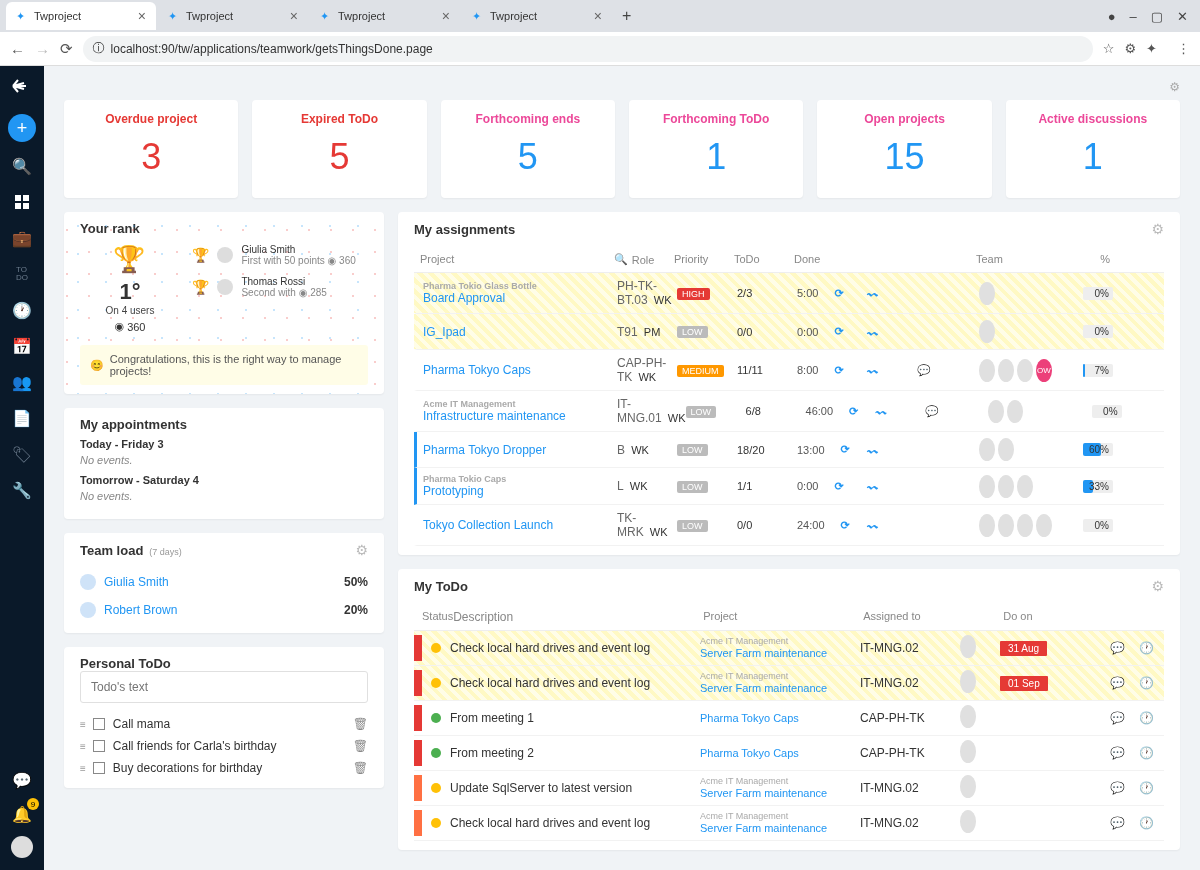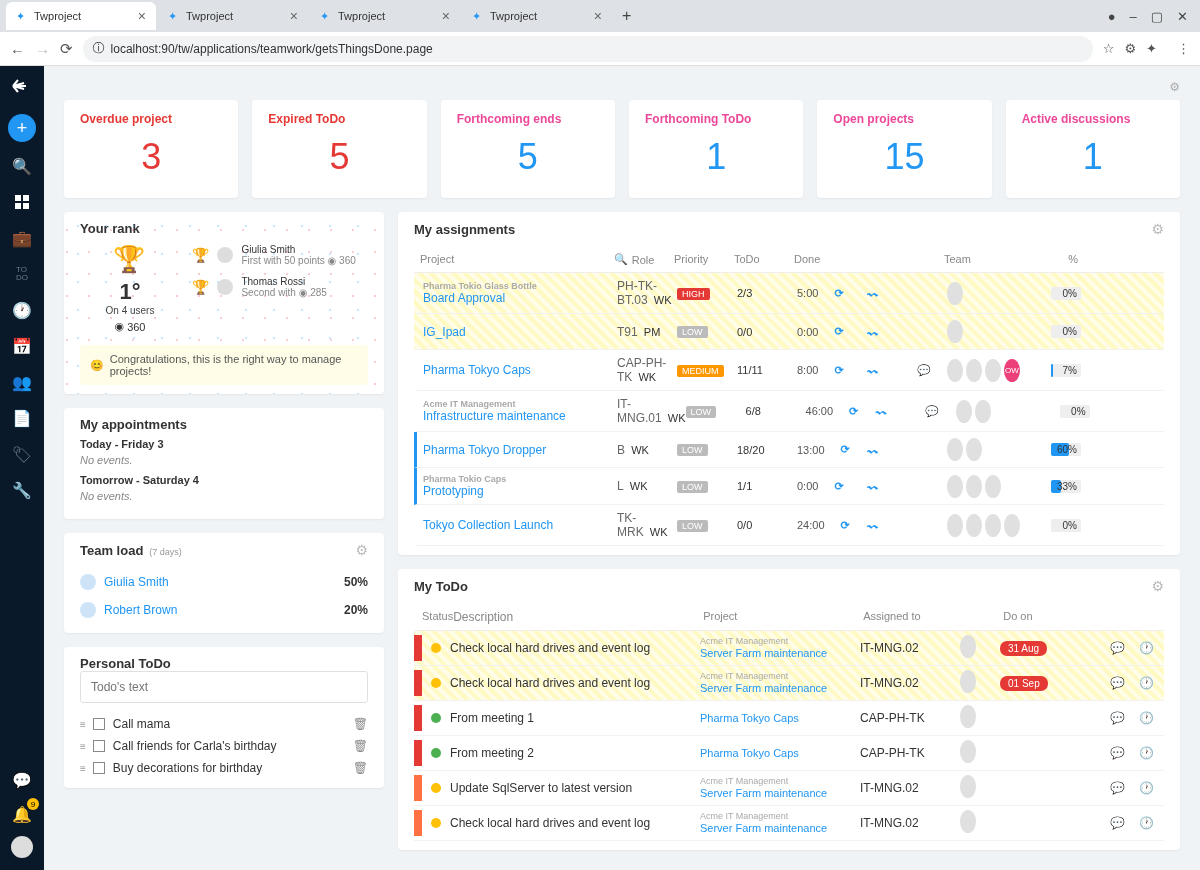--- a/index.html
+++ b/index.html
@@ -30,21 +30,21 @@
 .sb-bell { position:relative; color:#6b7b8c; }
 .sb-badge { position:absolute; top:-4px; right:-6px; background:#ffc107; color:#000; border-radius:50%; font-size:8px; width:12px; height:12px; display:flex; align-items:center; justify-content:center; }
 .sb-avatar { width:22px; height:22px; border-radius:50%; background:#ddd; }
 
 .main { flex: 1; padding: 14px 20px; overflow-y: auto; }
 .top-gear { display:flex; justify-content:flex-end; margin-bottom:6px; color:#aaa; }
 
 
 .stat-row { display: flex; gap: 14px; margin-bottom: 14px; }
 .stat-card { flex: 1; background: #fff; border-radius: 4px; padding: 12px 16px 20px; box-shadow: 0 1px 2px rgba(0,0,0,0.05); }
-.stat-title { font-size: 12px; font-weight: 600; margin-bottom: 10px; }
+.stat-title { font-size: 12px; font-weight: 600; margin-bottom: 10px; text-align: center; }
 .stat-title.red { color: #e53935; }
 .stat-title.normal { color: #ec4899; }
 .stat-val { font-size: 36px; font-weight: 300; text-align: center; }
 .stat-val.red { color: #e53935; }
 .stat-val.blue { color: #2196f3; }
 
 
 .content-row { display: flex; gap: 14px; }
 .left-col { width: 320px; display:flex; flex-direction:column; gap:14px; }
 .right-col { flex: 1; display:flex; flex-direction:column; gap:14px; }
@@ -93,21 +93,21 @@
 .tbl-row { display:flex; align-items:center; padding:6px 0; border-bottom:1px solid #f2f2f2; border-left:3px solid transparent; min-height:32px; }
 .tbl-row.hl { background: repeating-linear-gradient(45deg, #fffde7, #fffde7 4px, #fff9c4 4px, #fff9c4 8px); }
 .tbl-row.blue-bar { border-left-color:#2196f3; }
 .c-proj { flex: 0 0 200px; padding-left:6px;}
 .c-role { flex: 0 0 60px; }
 .c-prio { flex: 0 0 60px; }
 .c-todo { flex: 0 0 60px; text-align:left; }
 .c-done { flex: 0 0 70px; }
 .c-ws { flex: 0 0 50px; }
 .c-chat { flex: 0 0 30px; }
-.c-team { flex: 0 0 90px; display:flex; gap:3px;}
+.c-team { flex: 0 0 90px; display:flex; gap:3px;margin-left:32px;}
 .c-pct { flex: 0 0 50px; text-align:right; padding-right:6px;}
 .proj-parent { font-size:9px; color:#aaa; display:block;font-weight:bold; }
 .proj-link { color:#2196f3; font-size:12px; }
 .code { color:#666; font-size:12px; }
 .tag { border-radius:2px; padding:1px 5px; font-size:9px; color:#fff; display:inline-block;}
 .tag.HIGH { background:#e53935; }
 .tag.MEDIUM { background:#ff9800; }
 .tag.LOW { background:#bbb; color:#fff; }
 .done-cell { display:flex; gap:16px; align-items:center; color:#555;}
 .clock-icon{ color:#2196f3; font-weight:bold;}
@@ -126,21 +126,21 @@
 .tc-stat { flex:0 0 28px; display:flex; justify-content:center;}
 .dot { width:10px; height:10px; border-radius:50%;}
 .dot.yellow{ background:#ffc107;}
 .dot.green{ background:#4caf50;}
 .tc-desc { flex:0 0 250px; font-size:12px;}
 .tc-proj { flex:0 0 160px;}
 .tc-ass { flex:0 0 100px;}
 .tc-av { flex:0 0 40px;}
 .tc-due { flex:0 0 100px;}
 .tc-act { flex:1; display:flex; justify-content:flex-end; gap:14px; padding-right:10px; color:#888;}
-.due-pill { background:#e53935; color:#fff; border-radius:7px; padding:2px 8px; font-size:10px;}
+.due-pill { background:#e53935; color:#fff; border-radius:1px; padding:2px 8px; font-size:10px;}
 .proj-small { font-size:9px; color:#aaa; display:block;}
 .proj-link-sm { color:#2196f3; font-size:11px;}
 
 svg{ display:block;}
 </style>
 </head>
 <body>
 
 <div class="browser-chrome">
   <div class="tab-strip">

